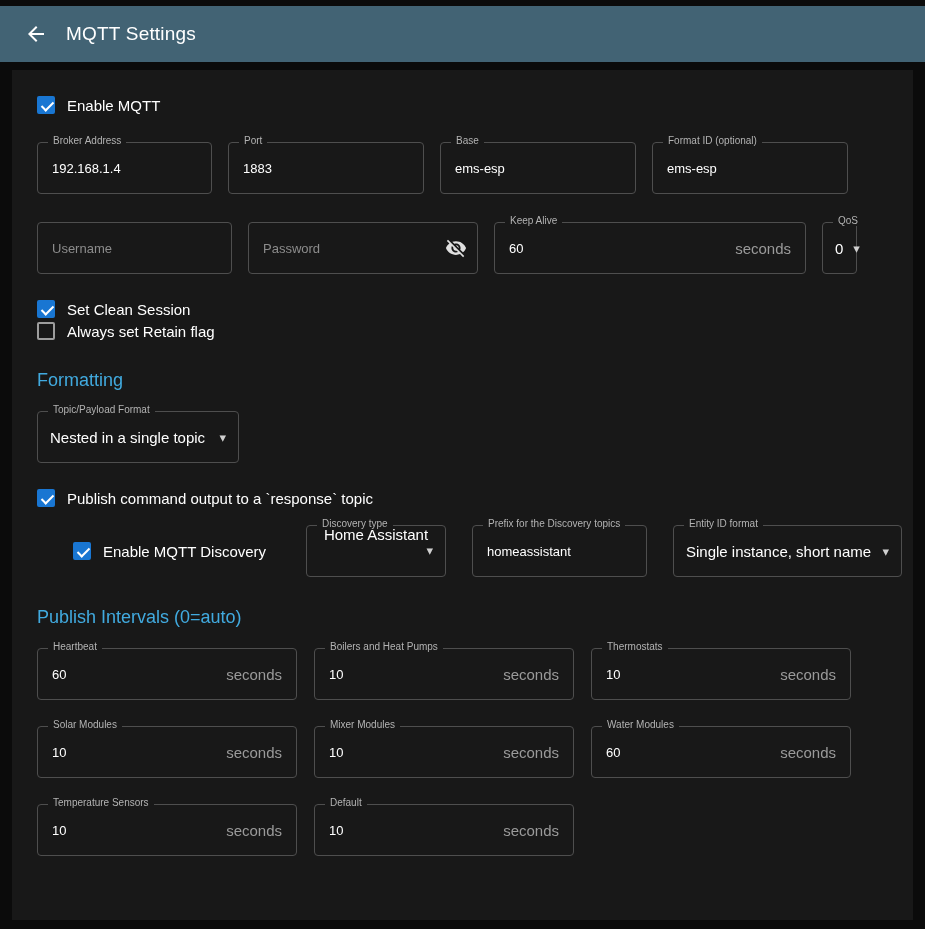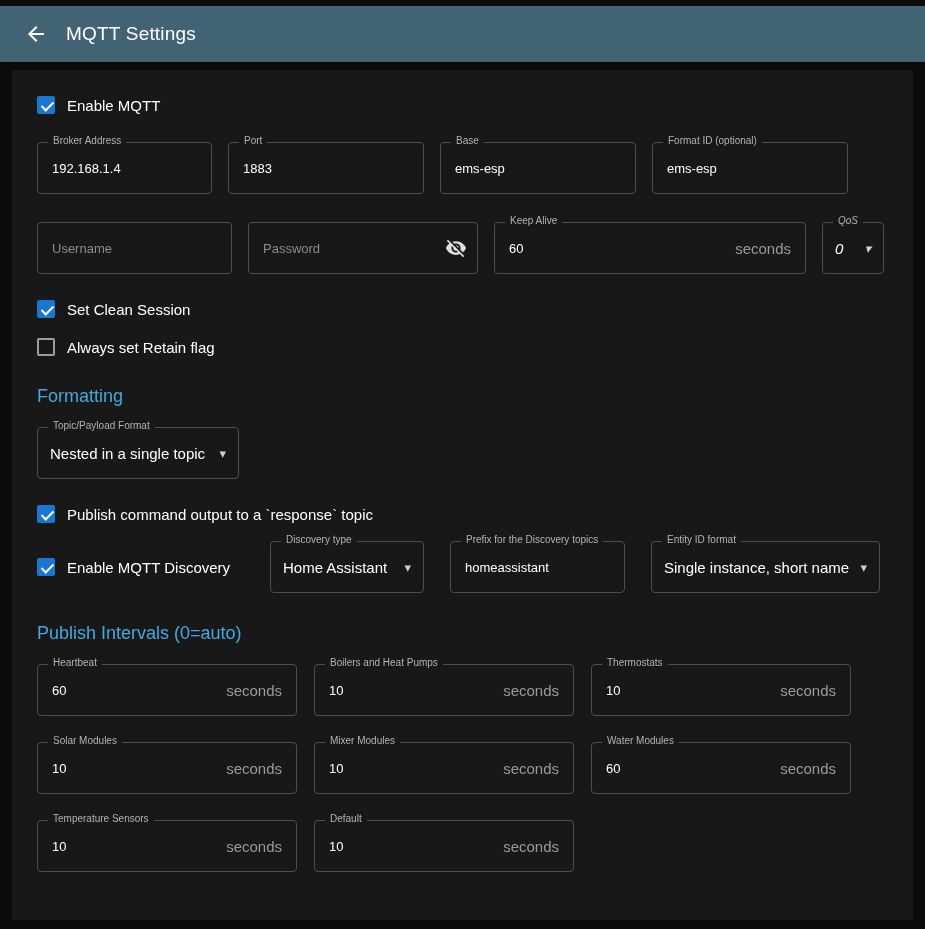--- a/index.html
+++ b/index.html
@@ -72,26 +72,26 @@
   }
   .tfield input::placeholder { color: var(--placeholder, #8c8c8c); opacity: 1; }
   .suffix { font-size: 15px; color: var(--muted, #9a9a9a); padding-right: 14px; white-space: nowrap; }
   .trail-icon { padding-right: 10px; display: flex; align-items: center; cursor: pointer; }
   
   .sel { padding: 0 12px; cursor: pointer; }
   .sel .sval { font-size: 15px; color: #fff; white-space: nowrap; }
   .sel .caret { margin-left: auto; padding-left: 10px; color: #cfcfcf; font-size: 13px; }
   
   .w175 { width: 175px; } .w196 { width: 196px; } .w195 { width: 195px; }
-  .w230 { width: 230px; } .w261 { width: 312px; } .w55 { width: 62px; font-style: italic; }
-  .w202 { width: 202px; } .w154 { width: 154px; } .w229 { width: 229px; }
-  
-  .section-h { color: var(--accent, #41aadf); font-size: 18px; font-weight: 500; margin-top: 30px; } .mt20 { margin-top: 20px; } .mt26 { margin-top: 26px; }
+  .w230 { width: 230px; } .w261 { width: 312px; } .w55 { width: 35px; }
+  .w202 { width: 202px; } .w154 { width: 140px; flex-direction: column; } .w229 { width: 229px; }
+  
+  .section-h { color: var(--accent, #41aadf); font-size: 18px; font-weight: 500; margin-top: 30px; } .mt20 { margin-top: 4px; } .mt26 { margin-top: 26px; }
   .disc-row { display: flex; align-items: center; margin-top: 18px; }
-  .disc-label { flex: 0 0 233px; display: flex; align-items: flex-end; gap: 12px; }
+  .disc-label { flex: 0 0 233px; display: flex; align-items: flex-end; gap: 12px; margin-left: 36px; }
   .disc-fields { display: flex; gap: 26px; }
   
   .int-grid {
     margin-top: 20px;
     display: grid;
     grid-template-columns: 260px 260px 260px;
     column-gap: 17px; row-gap: 26px;
   }
   svg { display: block; }
 </style>

